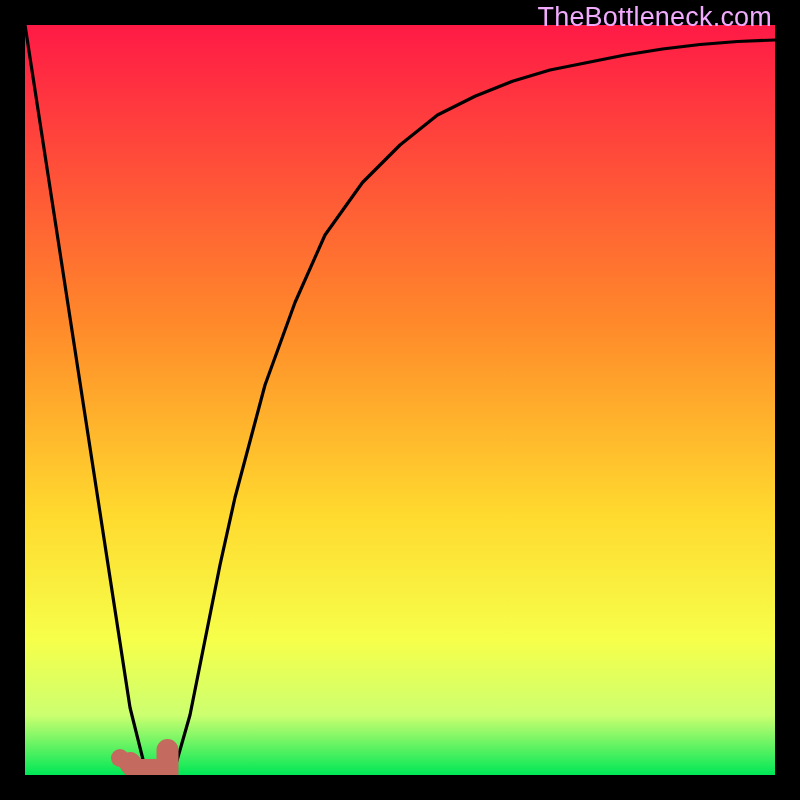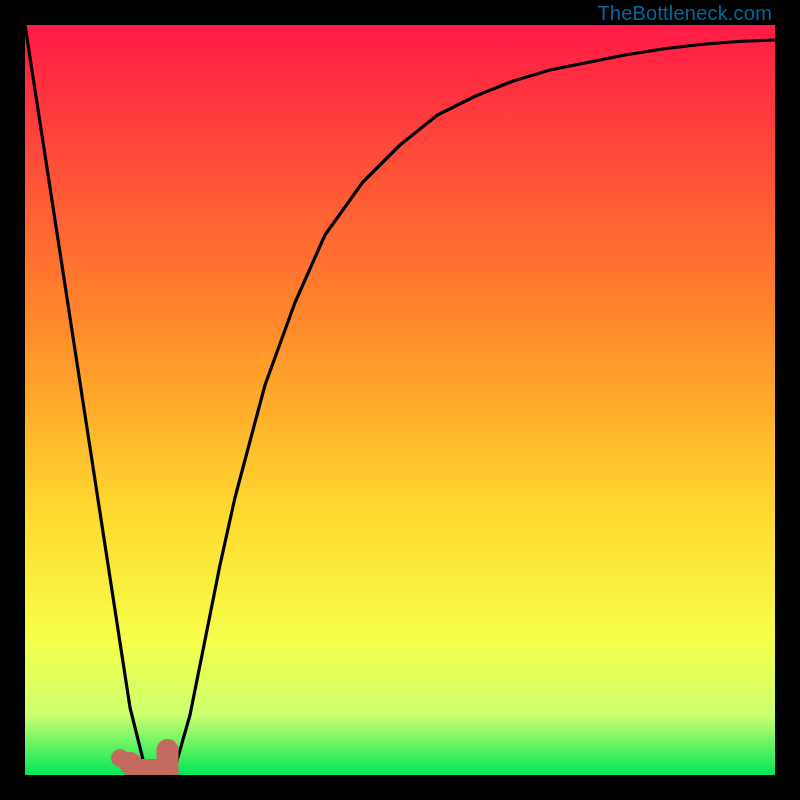--- a/index.html
+++ b/index.html
@@ -23,22 +23,22 @@
     position: absolute;
     left: 0;
     top: 0;
     width: 750px;
     height: 750px;
   }
   .watermark {
     position: absolute;
     top: 2px;
     right: 28px;
-    color: #0369a1;
-    font-size: 20px;
+    color: #f0abfc;
+    font-size: 27px;
     font-weight: 500;
     letter-spacing: 0.2px;
   }
 </style>
 </head>
 <body>
 
 <div class="frame">
   <svg class="plot-area" viewBox="0 0 750 750" preserveAspectRatio="none">
     <defs>

